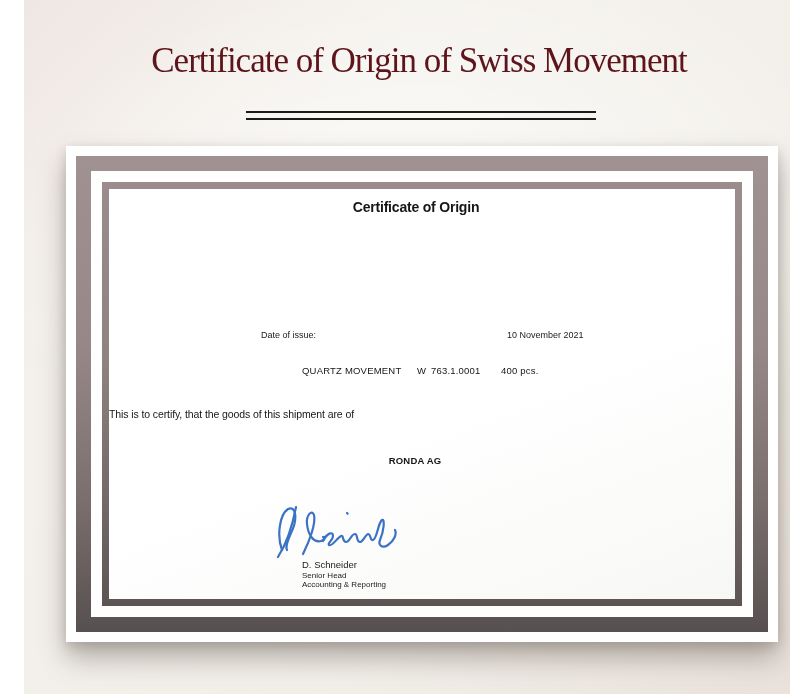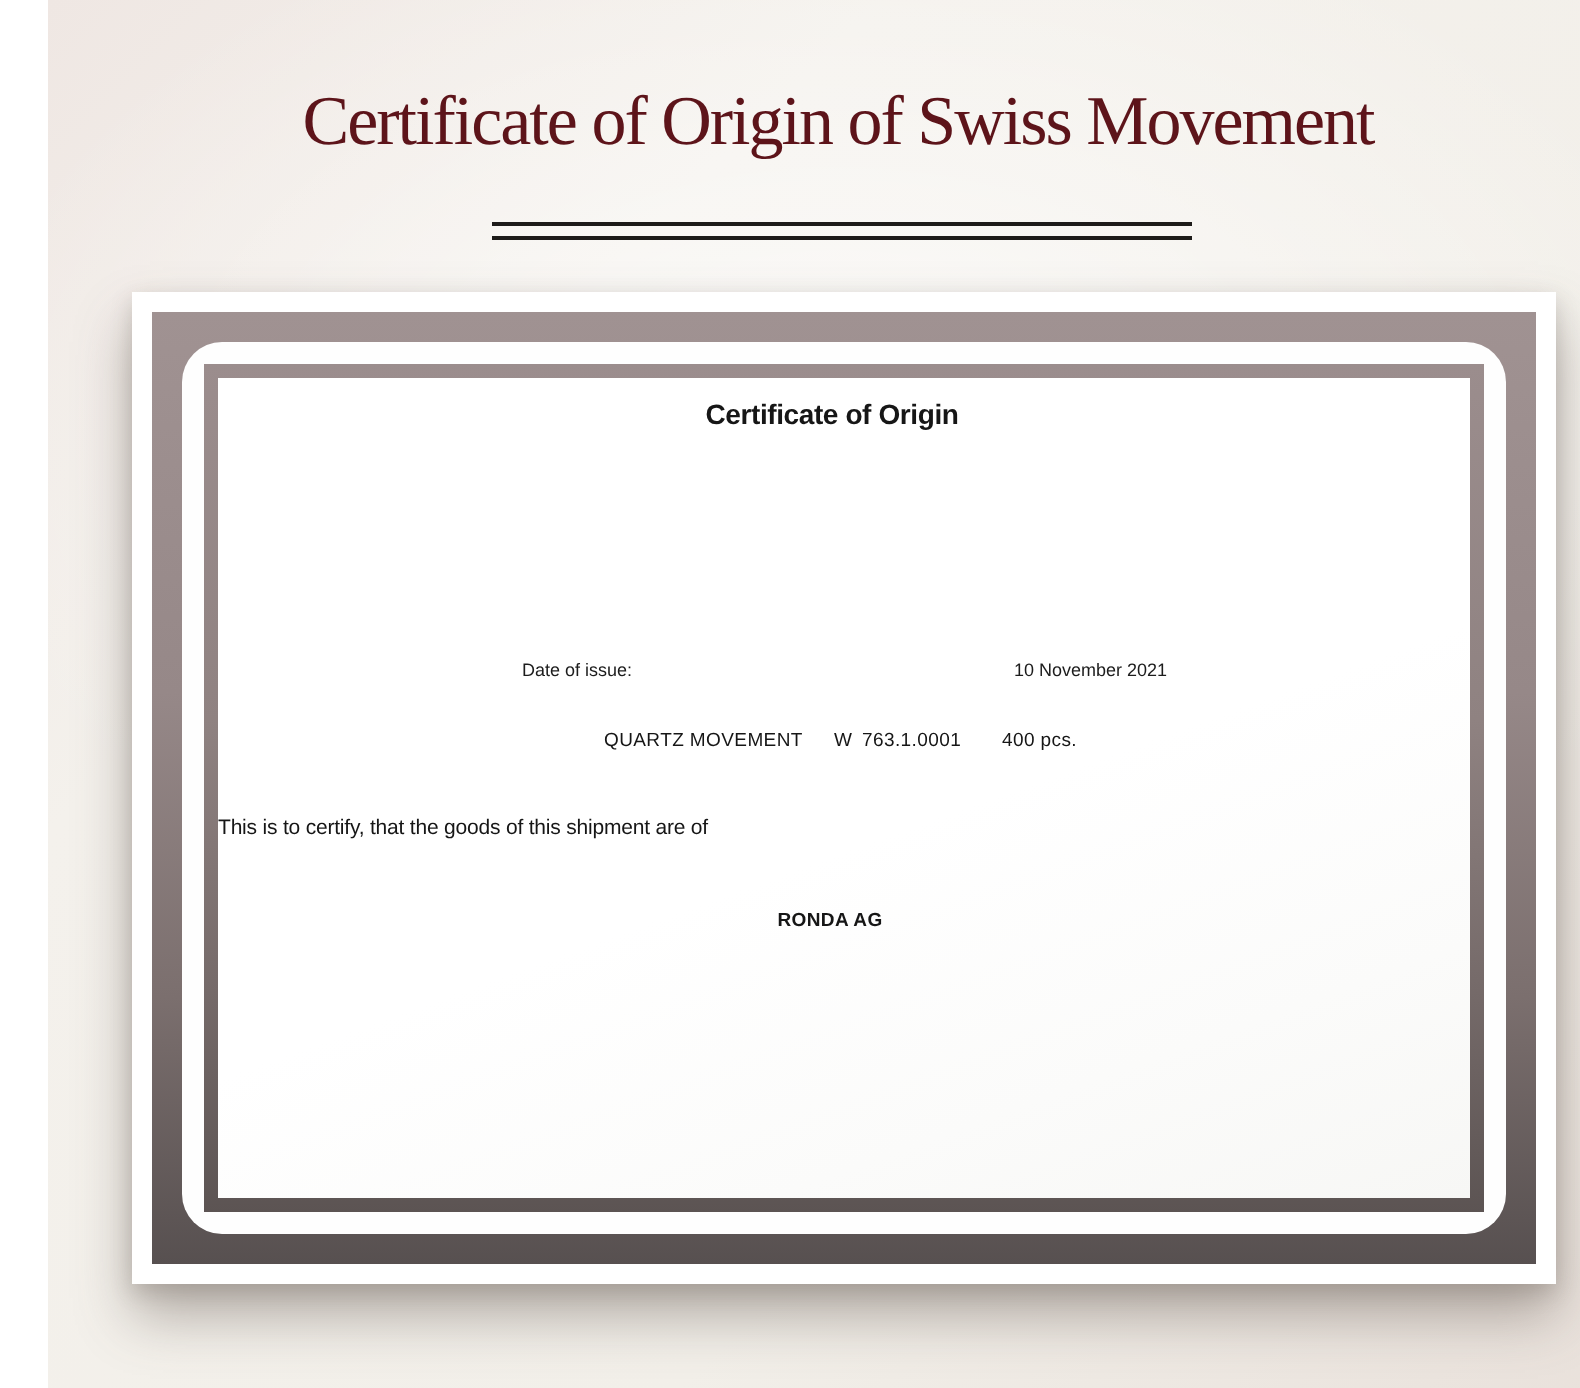--- a/index.html
+++ b/index.html
@@ -29,21 +29,21 @@
 
   .cert {
     position:absolute; left:42px; top:146px; width:712px; height:496px;
     background:#fff; padding:10px;
     box-shadow: 0 16px 26px rgba(93,80,74,.42), 0 4px 10px rgba(93,80,74,.22);
   }
   .frame-thick {
     width:100%; height:100%; padding:15px;
     background:linear-gradient(to bottom, #a09292 0%, #968888 40%, #7b6f6e 72%, #575050 100%);
   }
-  .frame-gap { width:100%; height:100%; padding:11px; background:#fefefe;border-radius:20px; }
+  .frame-gap { width:100%; height:100%; padding:11px; background:#fefefe; }
   .frame-thin {
     width:100%; height:100%; padding:7px;
     background:linear-gradient(to bottom, #9b8d8d 0%, #8f8281 42%, #756a69 74%, #5c5453 100%);
   }
   .paper {
     position:relative; width:100%; height:100%;
     background:linear-gradient(160deg, #ffffff 55%, #fbfbfa 80%, #f7f7f5 100%);
     color:#161616;
   }
 
@@ -117,20 +117,34 @@
               <span class="mv-code">763.1.0001</span>
               <span class="mv-qty">400 pcs.</span>
             </div>
 
             <div class="certify">
               <div>This is to certify, that the goods of this shipment are of</div>
             </div>
 
             <div class="issuer">RONDA AG</div>
 
+            <div class="sig sig-left">
+              <svg width="132" height="56" viewBox="0 0 132 56">
+                <g fill="none" stroke="#3a72c4" stroke-width="2.2" stroke-linecap="round" stroke-linejoin="round">
+                  <path d="M7,47 C2,34 4,12 13,6 C21,2 23,16 16,30 C13,37 10,43 12,47"></path>
+                  <path d="M21,4 C18,20 12,40 3,54"></path>
+                  <path d="M28,51 C35,37 41,20 39,12 C37,6 31,12 32,21 C33,31 38,40 46,38 C50,37 51,33 48,34"></path>
+                  <path d="M48,38 C52,30 58,28 58,33 C58,38 52,40 54,42 C57,44 62,35 66,33 C69,32 67,39 71,39 C75,39 76,31 80,31 C83,31 81,39 85,39 C88,39 90,32 93,31 C96,31 95,38 98,37 C102,36 103,20 107,17 C110,15 109,28 105,37 C103,42 107,46 113,42 C119,38 122,31 120,27"></path>
+                  <path d="M72,10 L72.6,10.6"></path>
+                </g>
+              </svg>
+              <div class="sig-name">D. Schneider</div>
+              <div class="sig-role role-1">Senior Head</div>
+              <div class="sig-role role-2">Accounting &amp; Reporting</div>
+            </div>
 
 
           </div>
         </div>
       </div>
     </div>
   </div>
 </div>
 
 </body></html>

